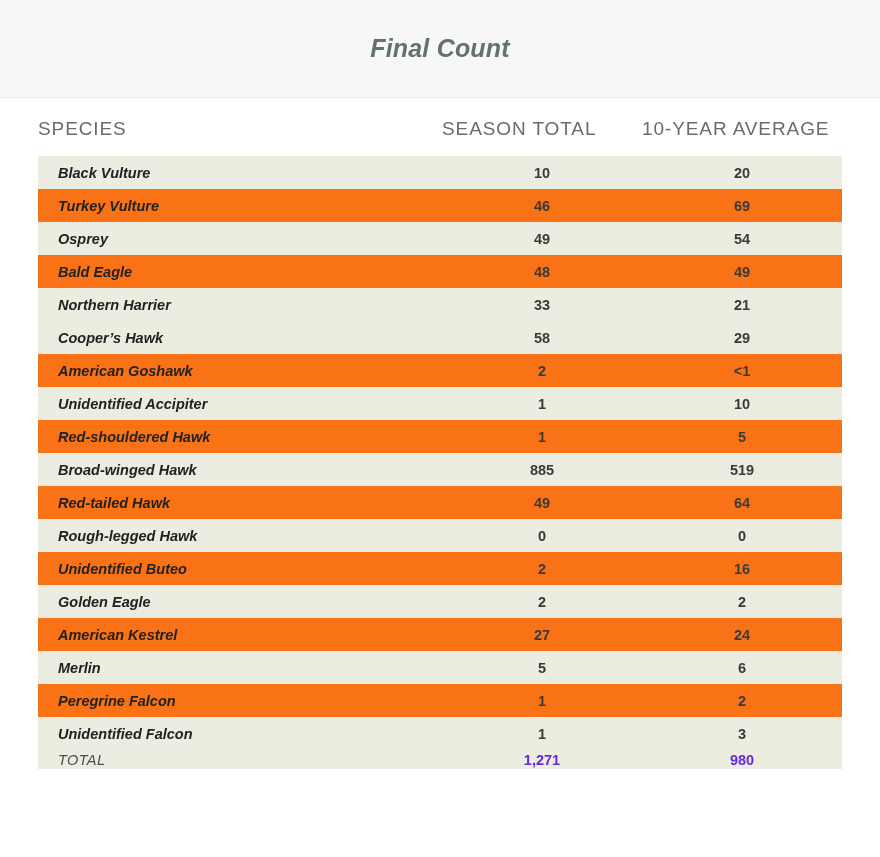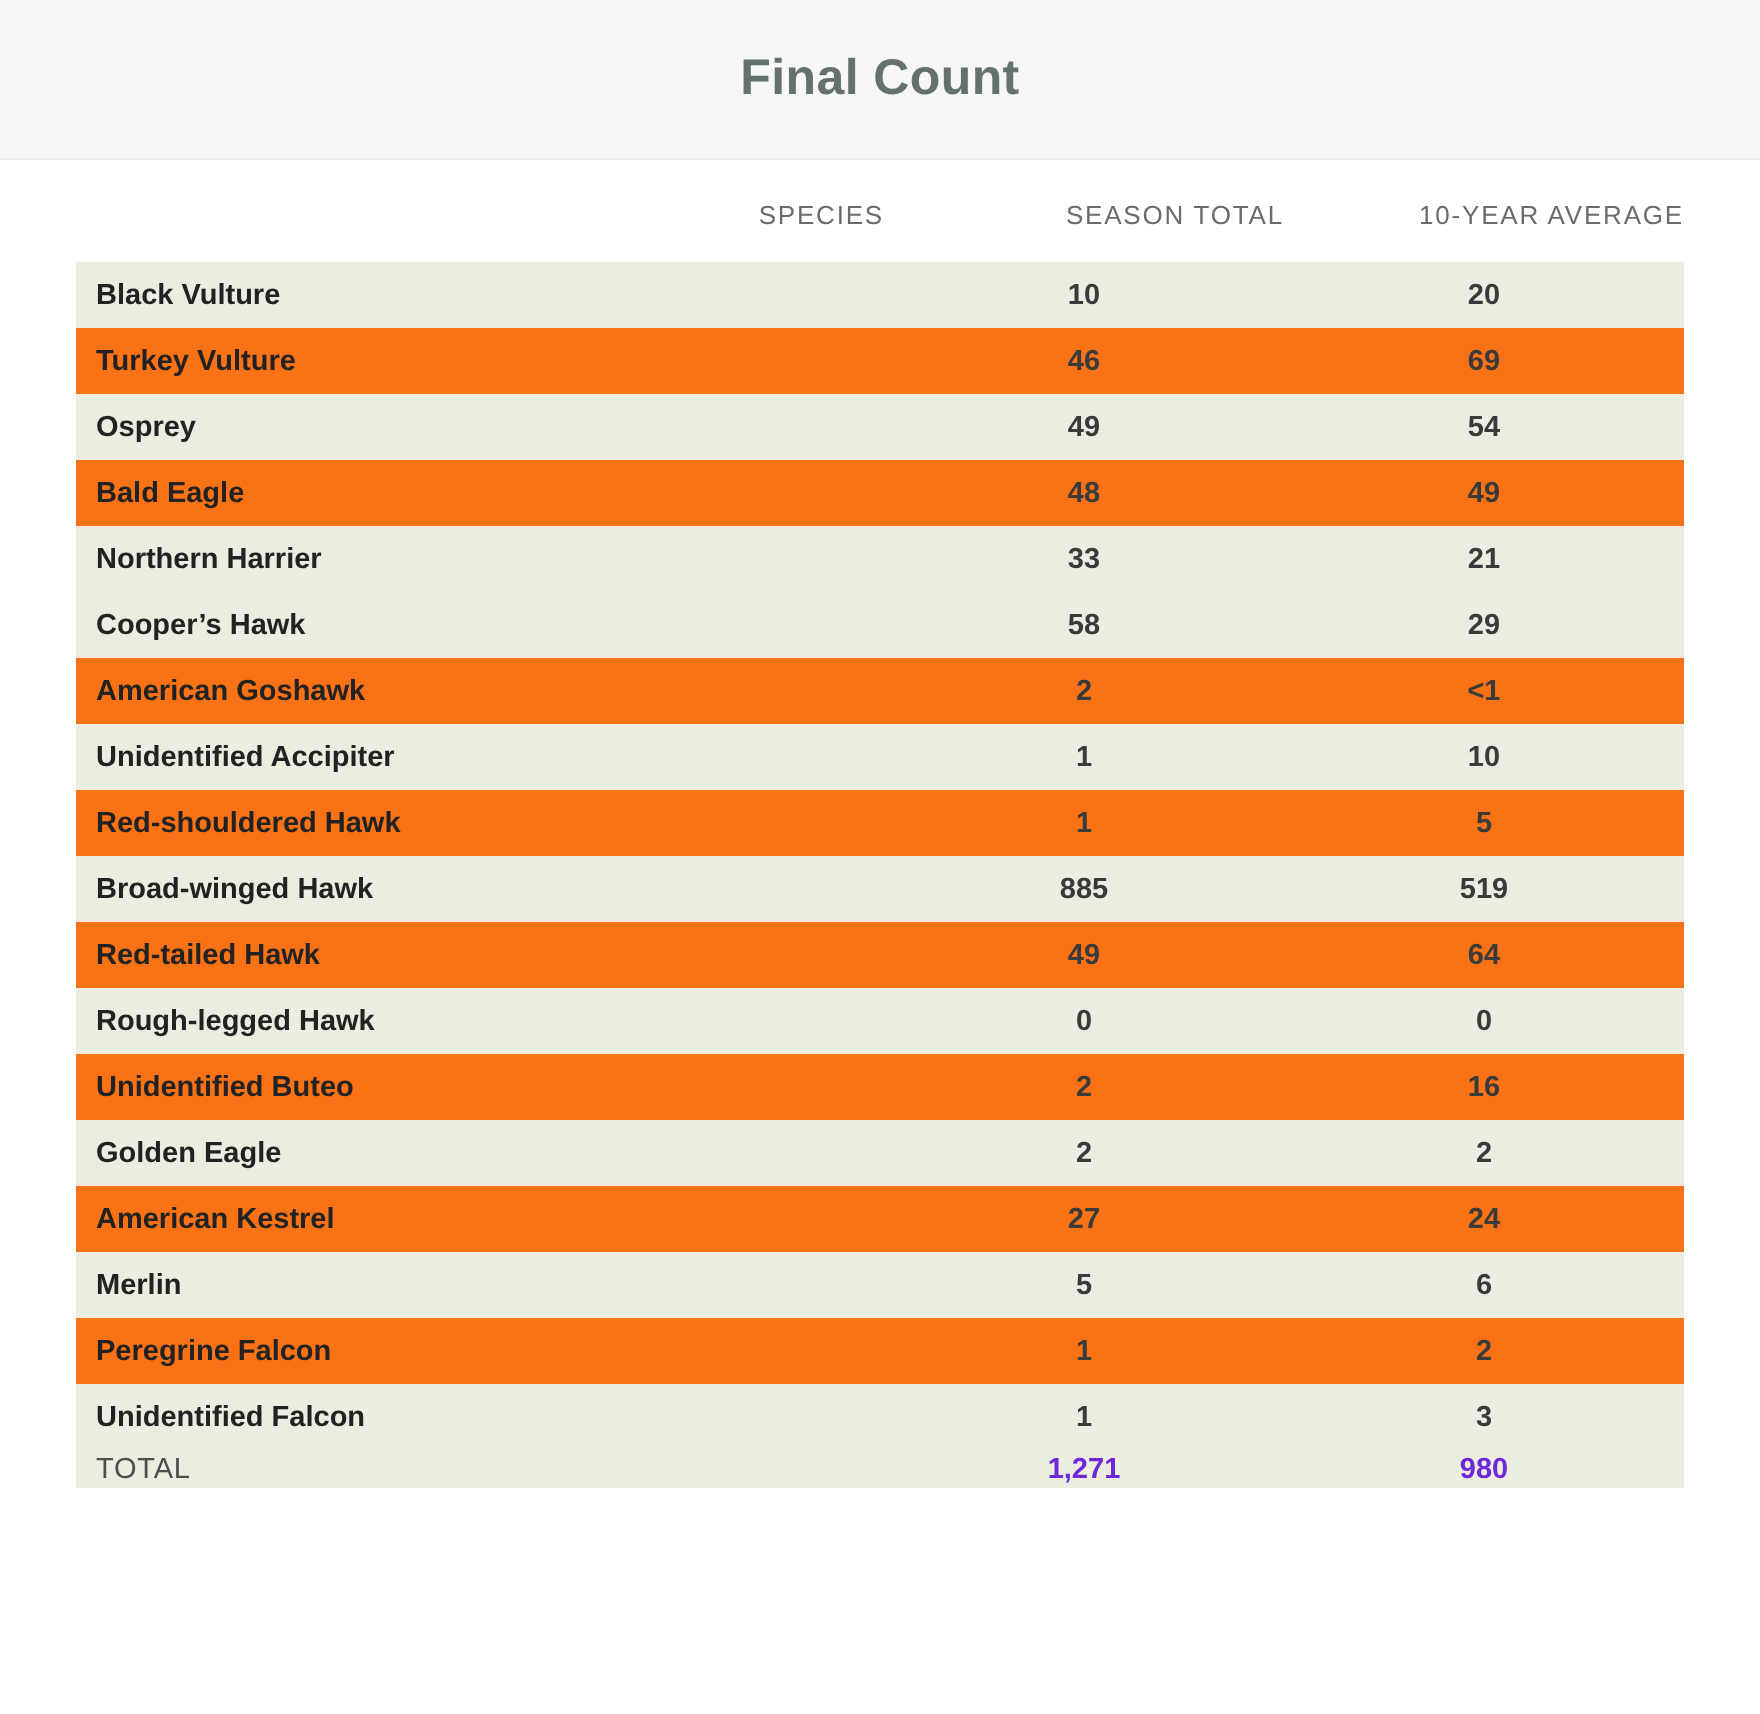--- a/index.html
+++ b/index.html
@@ -10,27 +10,28 @@
     width: 880px;
     height: 857px;
     background: #ffffff;
     font-family: "Liberation Sans", sans-serif;
     -webkit-font-smoothing: antialiased;
     overflow: hidden;
   }
 
   
   .title-band {
-    height: 80px;
+    height: 98px;
     background: #f7f7f7;
     border-bottom: 1px solid #ececec;
     display: flex;
     align-items: center;
     justify-content: center;
     box-sizing: border-box;
+    font-style: italic;
   }
   .page-title {
     font-size: 25px;
     font-weight: bold;
     color: #63736b;
     letter-spacing: 0.2px;
   }
 
   
   .table-wrap {
@@ -42,41 +43,42 @@
     border-collapse: collapse;
     table-layout: fixed;
   }
 
   
   col.c-species { width: 404px; }
   col.c-season  { width: 200px; }
   col.c-avg     { width: 200px; }
 
   thead th {
-    font-size: 13px;
+    font-size: 19px;
     font-weight: normal;
     color: #6b6b6b;
     letter-spacing: 0.9px;
-    text-align: right;
+    text-align: left;
     padding: 20px 0 16px 0;
     vertical-align: middle;
   }
 
   tbody td {
     font-size: 14.5px;
     color: #2b2b2b;
     height: 33px;
     padding: 0;
     vertical-align: middle;
   }
   tbody td.species {
     text-align: left;
-    padding-left: 10px;
+    padding-left: 20px;
     font-weight: bold;
     color: #222222;
+    font-style: italic;
   }
   tbody td.num {
     text-align: center;
     font-weight: bold;
     color: #3a3a3a;
   }
 
   tbody tr.stripe td { background: #eaeddf; }
   tbody tr.plain  td { background: #f97316; }
 

